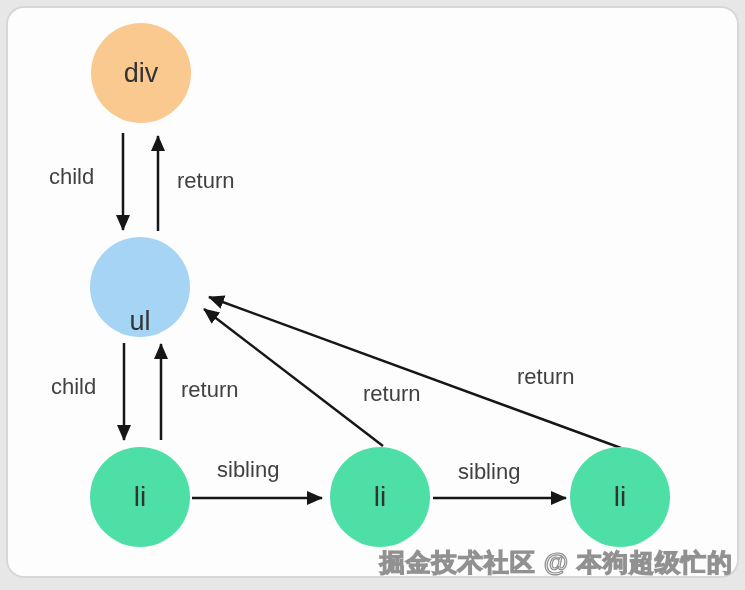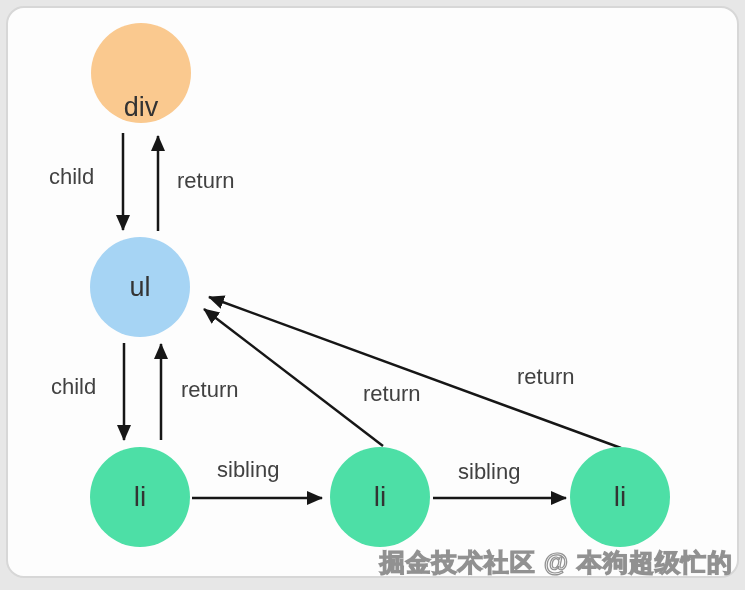--- a/index.html
+++ b/index.html
@@ -37,22 +37,22 @@
     position: absolute;
     width: 100px;
     height: 100px;
     border-radius: 50%;
     display: flex;
     align-items: center;
     justify-content: center;
     font-size: 27px;
     color: #333333;
   }
-  .node-div { left: 91px; top: 23px;  background: #fac98f; align-items: flex-end; }
-  .node-ul  { left: 90px; top: 237px; background: #a6d4f4; }
+  .node-div { left: 91px; top: 23px;  background: #fac98f; }
+  .node-ul  { left: 90px; top: 237px; background: #a6d4f4; align-items: flex-end; }
   .node-li1 { left: 90px; top: 447px; background: #4ddfa6; font-size: 28px; }
   .node-li2 { left: 330px; top: 447px; background: #4ddfa6; font-size: 28px; }
   .node-li3 { left: 570px; top: 447px; background: #4ddfa6; font-size: 28px; }
   .edge-label {
     position: absolute;
     font-size: 22px;
     color: #414141;
     white-space: nowrap;
   }
   .lbl-child-1  { left: 49px;  top: 164px; }

